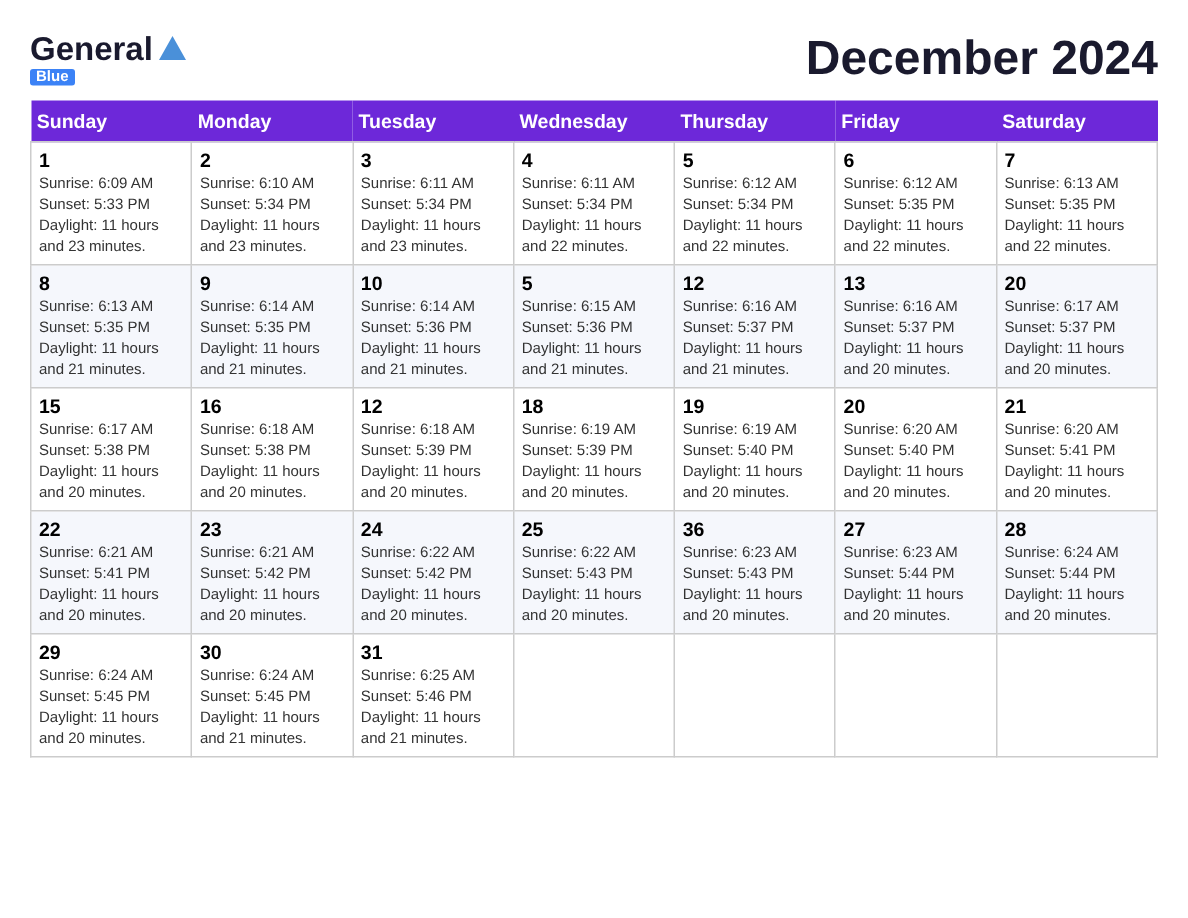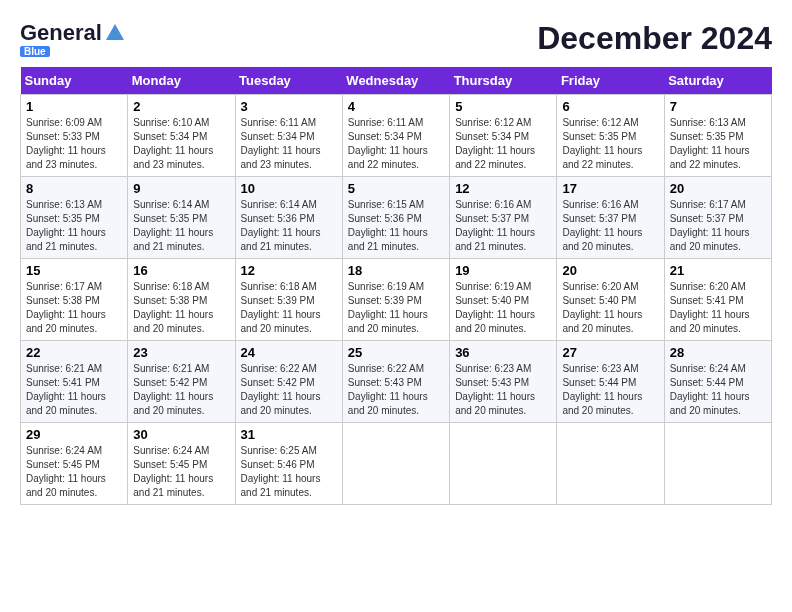--- a/index.html
+++ b/index.html
@@ -162,21 +162,21 @@
         </td>
         <td>
           <span class="day-num">5</span>
 <div class="day-info">Sunrise: 6:15 AM<br>Sunset: 5:36 PM<br>Daylight: 11 hours and 21 minutes.</div>
         </td>
         <td>
           <span class="day-num">12</span>
 <div class="day-info">Sunrise: 6:16 AM<br>Sunset: 5:37 PM<br>Daylight: 11 hours and 21 minutes.</div>
         </td>
         <td>
-          <span class="day-num">17</span>
+          <span class="day-num">13</span>
 <div class="day-info">Sunrise: 6:16 AM<br>Sunset: 5:37 PM<br>Daylight: 11 hours and 20 minutes.</div>
         </td>
         <td>
           <span class="day-num">20</span>
 <div class="day-info">Sunrise: 6:17 AM<br>Sunset: 5:37 PM<br>Daylight: 11 hours and 20 minutes.</div>
         </td>
       </tr>
       <tr>
         <td>
           <span class="day-num">15</span>

